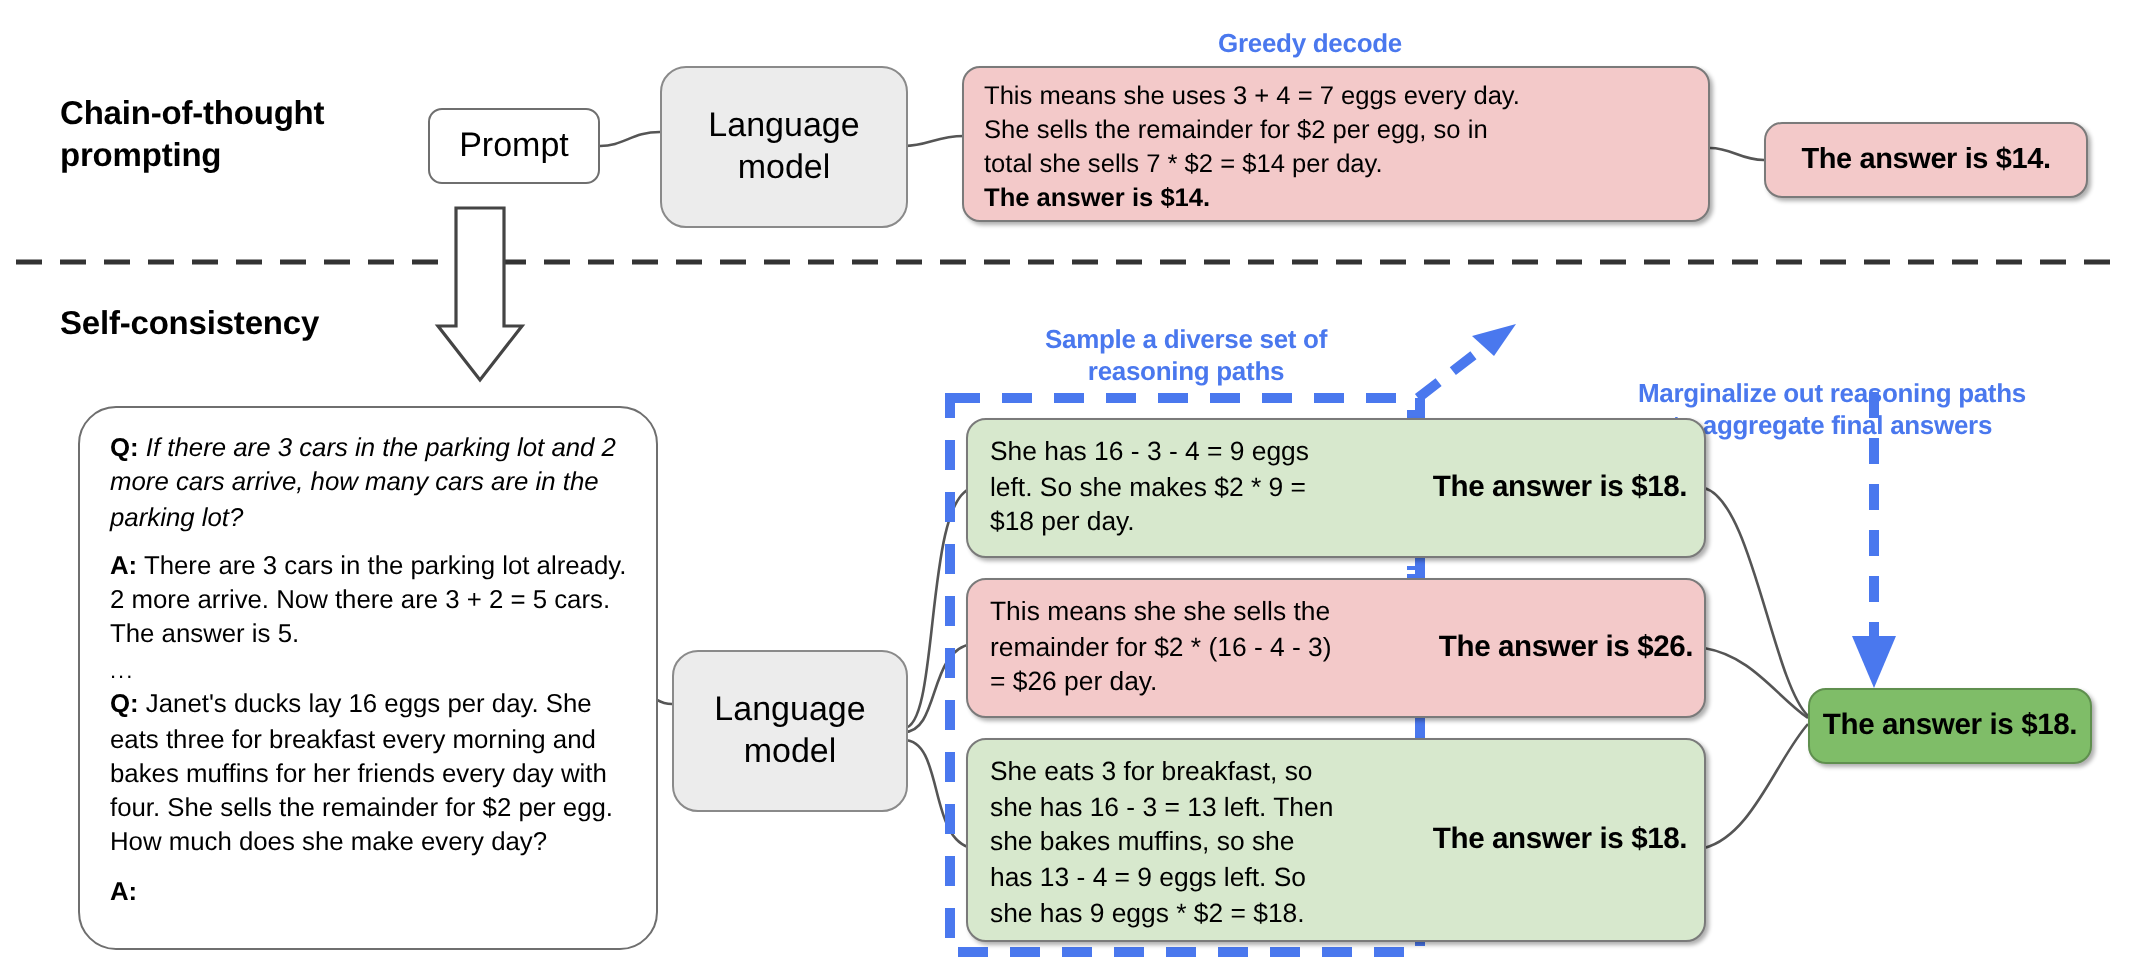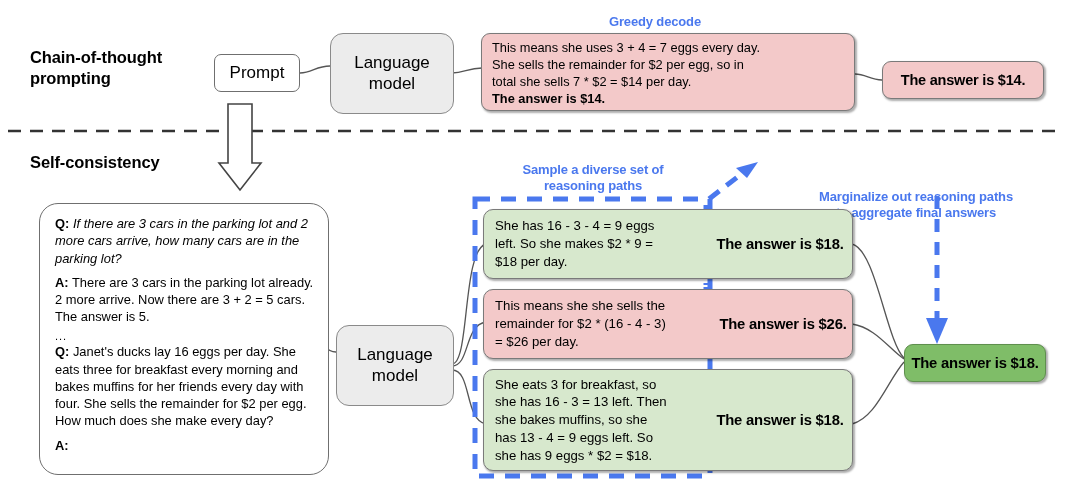--- a/index.html
+++ b/index.html
@@ -112,21 +112,20 @@
     overflow: hidden;
   }
   .path-text {
     flex: 0 0 224px;
     font-size: 13.2px;
     line-height: 1.34;
     padding: 7px 2px 7px 11px;
     box-sizing: border-box;
     display: flex;
     flex-direction: column;
-    justify-content: center;
   }
   .path-answer {
     flex: 1 1 auto;
     display: flex;
     align-items: center;
     justify-content: center;
     font-weight: bold;
     font-size: 14.8px;
     letter-spacing: -0.2px;
   }

